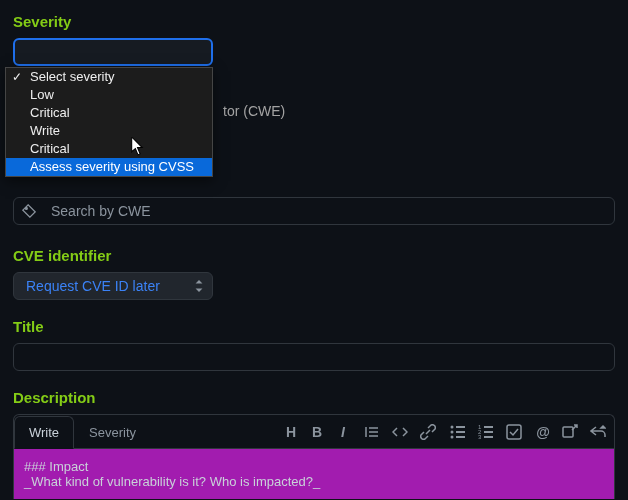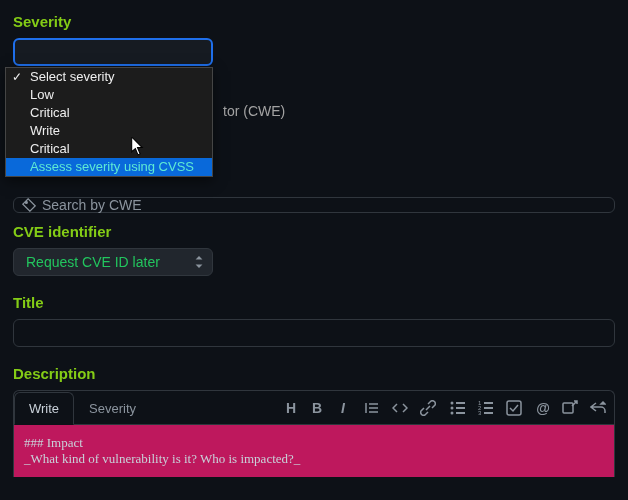--- a/index.html
+++ b/index.html
@@ -53,40 +53,40 @@
       line-height: 16px;
     }
     .dropdown-item.checked::before {
       content: "✓";
       position: absolute;
       left: 6px;
       font-size: 12px;
     }
     .dropdown-item.highlighted {
       background: #0969da;
-      color: #5eead4;
+      color: #ffffff;
     }
 
     
     .cwe-fragment {
       position: absolute;
       top: 90px;
       left: 210px;
       font-weight: 400;
       font-size: 14px;
       color: #a3a3a3;
     }
 
     
     .cwe-input {
       display: flex;
       align-items: center;
-      gap: 6px;
+      gap: 15px;
       width: 100%;
-      height: 16px;
+      height: 28px;
       background: #0d1117;
       border: 1px solid #30363d;
       border-radius: 6px;
       padding: 0 8px;
       color: #8b949e;
       margin-top: 128px;
     }
     .cwe-input input {
       background: transparent;
       border: none;
@@ -102,21 +102,21 @@
     .cve-select {
       display: flex;
       align-items: center;
       justify-content: space-between;
       width: 200px;
       height: 28px;
       background: #21262d;
       border: 1px solid #30363d;
       border-radius: 6px;
       padding: 0 8px 0 12px;
-      color: #22c55e;
+      color: #3b82f6;
       cursor: pointer;
     }
     .updown { width: 10px; height: 12px; }
 
     
     .title-input {
       width: 100%;
       height: 28px;
       background: #0d1117;
       border: 1px solid #30363d;
@@ -162,26 +162,26 @@
       gap: 14px;
       color: #8b949e;
     }
     .toolbar .grp { display: flex; gap: 12px; align-items: center; }
     .toolbar span, .toolbar svg { cursor: pointer; }
     .ico { width: 16px; height: 16px; display:inline-block; }
     .ico-txt { font-size: 14px; font-weight: 600; width: 14px; text-align: center; }
     .italic-i { font-style: italic; }
 
     .editor-body {
-      background: #be185d;
+      background: #a21caf;
       padding: 10px 10px;
       min-height: 48px;
       color: #c9d1d9;
       font-size: 13px;
-      font-family: Liberation Serif, serif;
+      font-family: Liberation Sans, sans-serif;
       white-space: pre-wrap;
     }
 
     
     .cursor {
       position: absolute;
       width: 14px;
       height: 20px;
       z-index: 200;
       pointer-events: none;
@@ -212,21 +212,21 @@
 </div>
 
 <div class="cwe-input">
   <svg class="tag-icon" viewBox="0 0 16 16" fill="none" stroke="#8b949e" stroke-width="1.5">
     <path d="M1 7 L7 1 L15 9 L9 15 L1 7 Z"></path>
     <circle cx="5" cy="5" r="1" fill="#8b949e"></circle>
   </svg>
   <input type="text" placeholder="Search by CWE" style="">
 </div>
 
-<div class="section" style="margin-top:10px;">
+<div class="section" style="margin-top:22px;">
   <div class="field-label">CVE identifier</div>
   <div class="cve-select">
     <span>Request CVE ID later</span>
     <svg class="updown" viewBox="0 0 10 14" fill="#8b949e">
       <path d="M5 0 L9 4 L1 4 Z"></path>
       <path d="M5 14 L1 10 L9 10 Z"></path>
     </svg>
   </div>
 </div>
 

